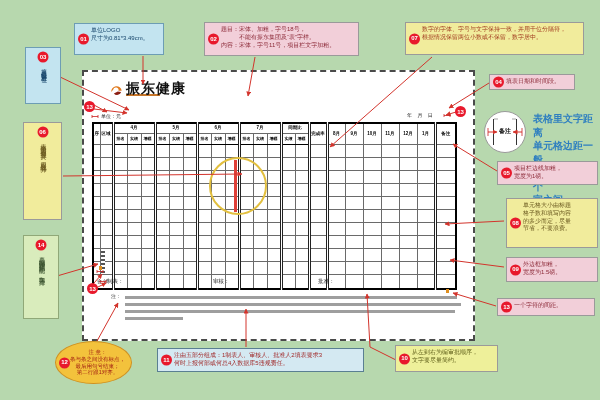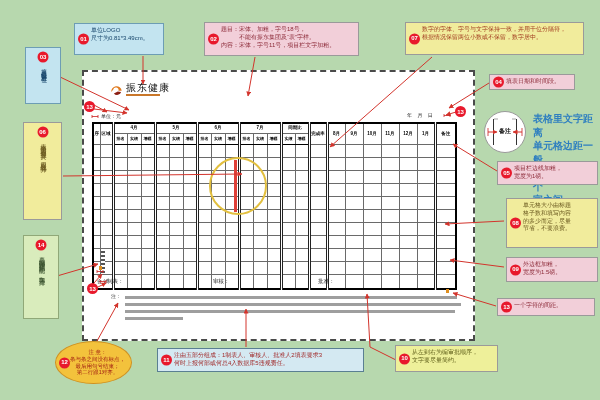--- a/index.html
+++ b/index.html
@@ -3,21 +3,21 @@
 <meta charset="utf-8">
 <style>
   html,body{margin:0;padding:0;background:#888;}
   #canvas{position:relative;width:600px;height:400px;background:#b7d8ae;overflow:hidden;
           font-family:"Liberation Sans",sans-serif;}
   
   .page{position:absolute;left:82px;top:70px;width:393px;height:271px;background:#ffffff;
         border:2px dashed #4a4a4a;box-sizing:border-box;z-index:1;}
   .logo{position:absolute;left:110px;top:83px;z-index:2;display:flex;align-items:flex-start;}
   .logo-mark{width:13px;height:13px;margin-right:3px;}
-  .logo-txt{font-size:10px;font-weight:normal;color:#111;line-height:10px;letter-spacing:1px;}
+  .logo-txt{font-size:14px;font-weight:bold;color:#111;line-height:10px;letter-spacing:1px;}
   .logo-sub{height:2px;width:34px;background:#c9772a;margin-top:1px;}
   .doc-title{position:absolute;left:92px;top:102px;width:361px;text-align:center;z-index:2;
              font-family:"DejaVu Serif","Liberation Serif",serif;font-size:10.5px;font-weight:bold;color:#000;}
   .unit-lbl{position:absolute;left:101px;top:113px;font-size:5px;color:#222;z-index:2;}
   .date-lbl{position:absolute;left:407px;top:112px;font-size:5px;color:#222;z-index:2;letter-spacing:2px;}
   
   .rt-wrap{position:absolute;left:92px;top:122px;z-index:2;}
   table.rt{border-collapse:collapse;table-layout:fixed;border:2px solid #000;}
   table.rt th,table.rt td{border:1px solid #6a6a6a;padding:0;margin:0;overflow:hidden;
       font-size:4.5px;line-height:1.05;text-align:center;vertical-align:middle;color:#000;}

